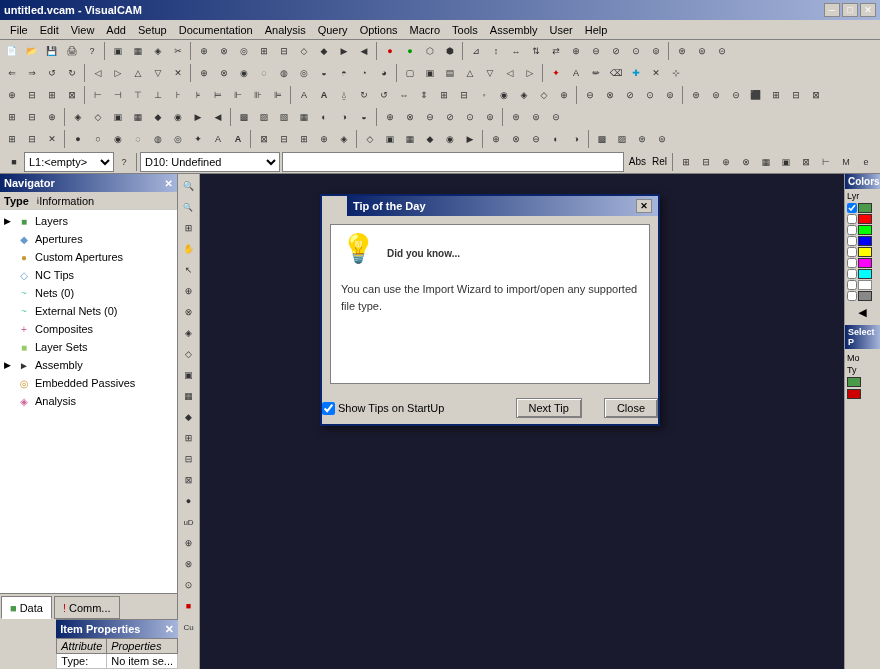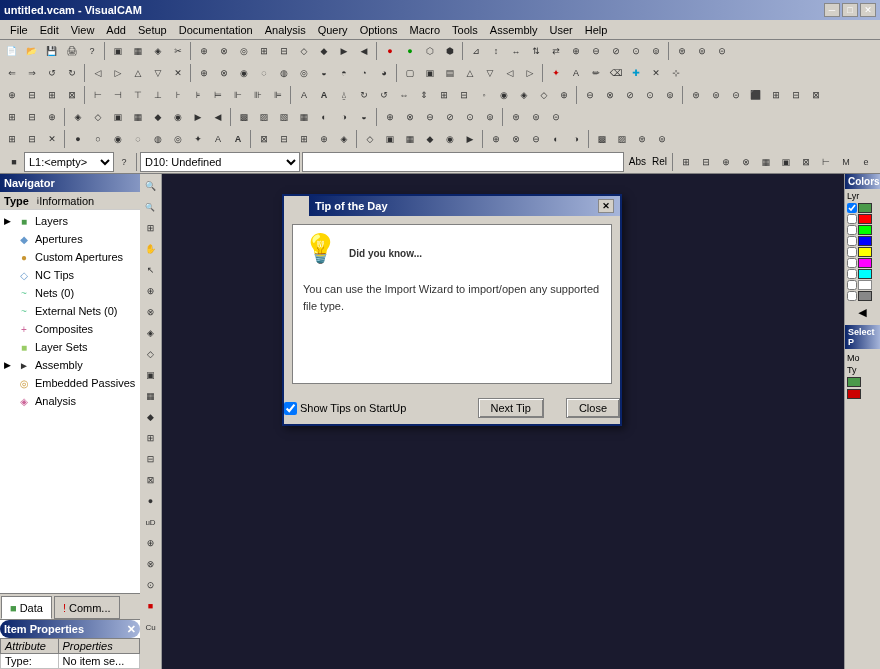--- a/index.html
+++ b/index.html
@@ -121,21 +121,20 @@
     .props-header {
       background: linear-gradient(to right, #0a246a, #a6b5da);
       color: white;
       height: 18px;
       display: flex;
       align-items: center;
       justify-content: space-between;
       padding: 0 4px;
       font-size: 11px;
       font-weight: bold;
-      border-radius: 9px;
     }
     .props-table {
       width: 100%;
       font-size: 11px;
       border-collapse: collapse;
     }
     .props-table th {
       background: #d4d0c8;
       border: 1px solid #808080;
       padding: 1px 4px;
@@ -226,22 +225,23 @@
 
     .main-content {
       display: flex;
       flex: 1;
       min-height: 0;
     }
 
     .left-side {
       display: flex;
       flex-direction: column;
-      width: 140px;
+      width: 178px;
       flex-shrink: 0;
+      align-items: flex-end;
     }
 
     .center-right {
       display: flex;
       flex: 1;
       min-width: 0;
     }
 
     .vertical-tools {
       width: 22px;
@@ -506,21 +506,21 @@
   </div>
 </div>
 
 <div class="addr-bar">
   <div class="tb-btn" style="font-size:9px">■</div>
   <select style="height:20px; border:1px solid #808080; font-size:11px; background:white; width:90px">
     <option>L1:&lt;empty&gt;</option>
   </select>
   <div class="tb-btn">?</div>
   <div class="tb-sep"></div>
-  <select style="height:20px; border:1px solid #808080; font-size:11px; background:white; width:160px">
+  <select style="height:20px; border:1px solid #808080; font-size:11px; background:white; width:140px">
     <option>D10: Undefined</option>
   </select>
   <div style="flex:1; height:20px; border:1px solid #808080; background:white; margin:0 2px"></div>
   <span style="font-size:10px; padding:0 3px">Abs</span>
   <span style="font-size:10px; padding:0 3px">Rel</span>
   <div class="tb-sep"></div>
   <div class="tb-btn">⊞</div>
   <div class="tb-btn">⊟</div>
   <div class="tb-btn">⊕</div>
   <div class="tb-btn">⊗</div>

